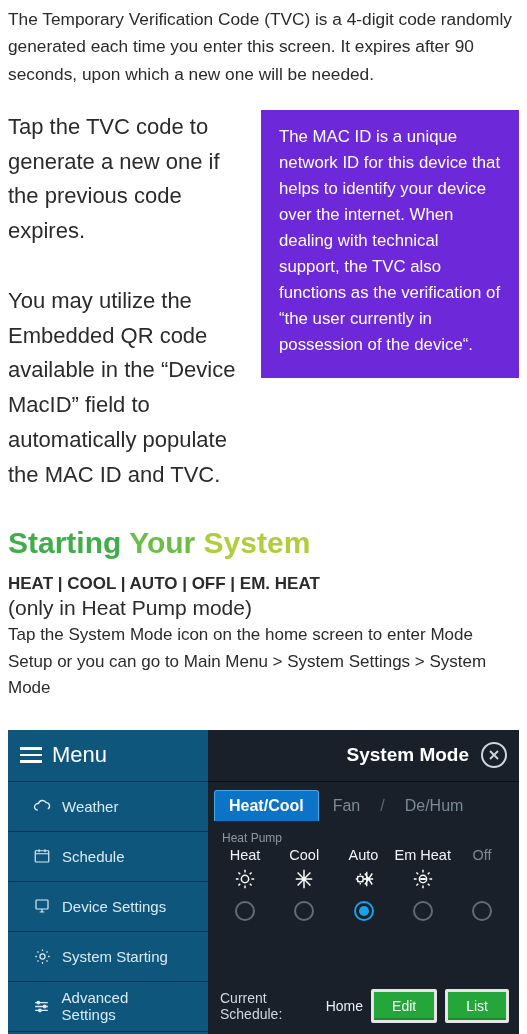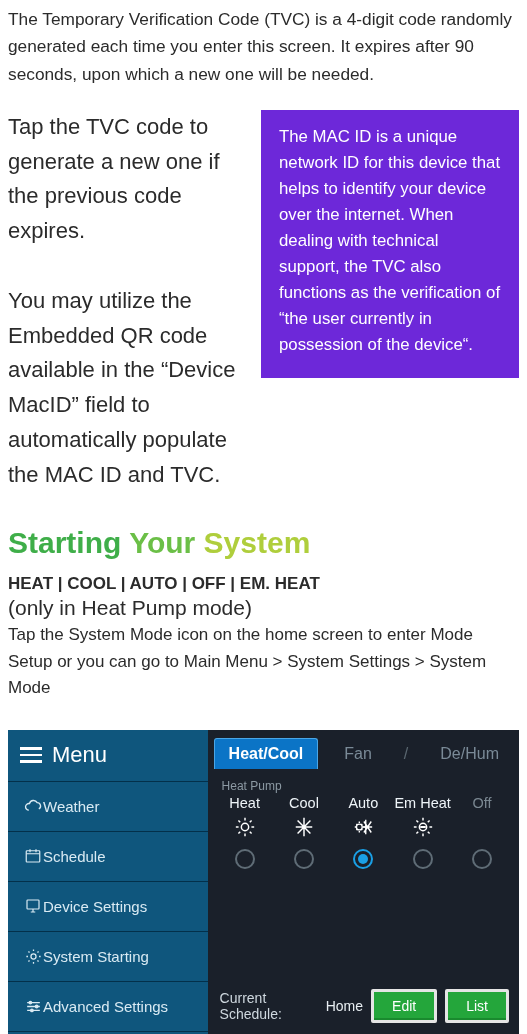--- a/index.html
+++ b/index.html
@@ -77,22 +77,23 @@
     gap: 10px;
     height: 52px;
     padding: 0 12px;
     border-bottom: 1px solid #03304a;
     font-size: 22px;
   }
   .menu-list { }
   .menu-item {
     display: flex;
     align-items: center;
+    gap: 10px;
     height: 50px;
-    padding: 0 15px;
+    padding: 0 24px;
     border-bottom: 1px solid #03304a;
     font-size: 15px;
     color: #d9eaf3;
   }
   .menu-item .mi-icon { width: 20px; display:flex; justify-content:center; }
   .d-right {
     flex: 1;
     background: #1a202a;
     color: #fff;
     display: flex;
@@ -111,21 +112,21 @@
   .sys-header .title { margin-left: auto; margin-right: 12px; font-weight:700;}
   .close-circle {
     width: 26px; height: 26px; border: 2px solid #cfd6dd; border-radius: 50%;
     display:flex; align-items:center; justify-content:center;
   }
   .close-circle svg { width:12px; height:12px; }
 
   .tab-row {
     display: flex;
     align-items: flex-end;
-    gap: 12px;
+    gap: 0;
     padding: 8px 6px 0 6px;
     font-size: 16px;
   }
   .tab {
     padding: 6px 14px 6px 14px;
     color: #7a8a97;
   }
   .tab.active {
     background: #0b74c6;
     color: #fff;
@@ -268,20 +269,28 @@
               <circle cx="16" cy="12" r="1.6" fill="#d9eaf3"></circle>
               <circle cx="10" cy="17" r="1.6" fill="#d9eaf3"></circle>
             </svg>
         </span>
         <span>Advanced Settings</span>
       </div>
     </div>
   </div>
 
   <div class="d-right">
+    <div class="sys-header">
+      <span class="title">System Mode</span>
+      <span class="close-circle">
+        <svg viewBox="0 0 12 12">
+            <path d="M2 2l8 8M10 2l-8 8" stroke="#cfd6dd" stroke-width="1.8"></path>
+          </svg>
+      </span>
+    </div>
 
     <div class="tab-row">
       <div class="tab active">Heat/Cool</div>
       <div class="tab">Fan</div>
       <div class="tab-sep">/</div>
       <div class="tab">De/Hum</div>
     </div>
 
     <div class="hp-label">Heat Pump</div>
 

